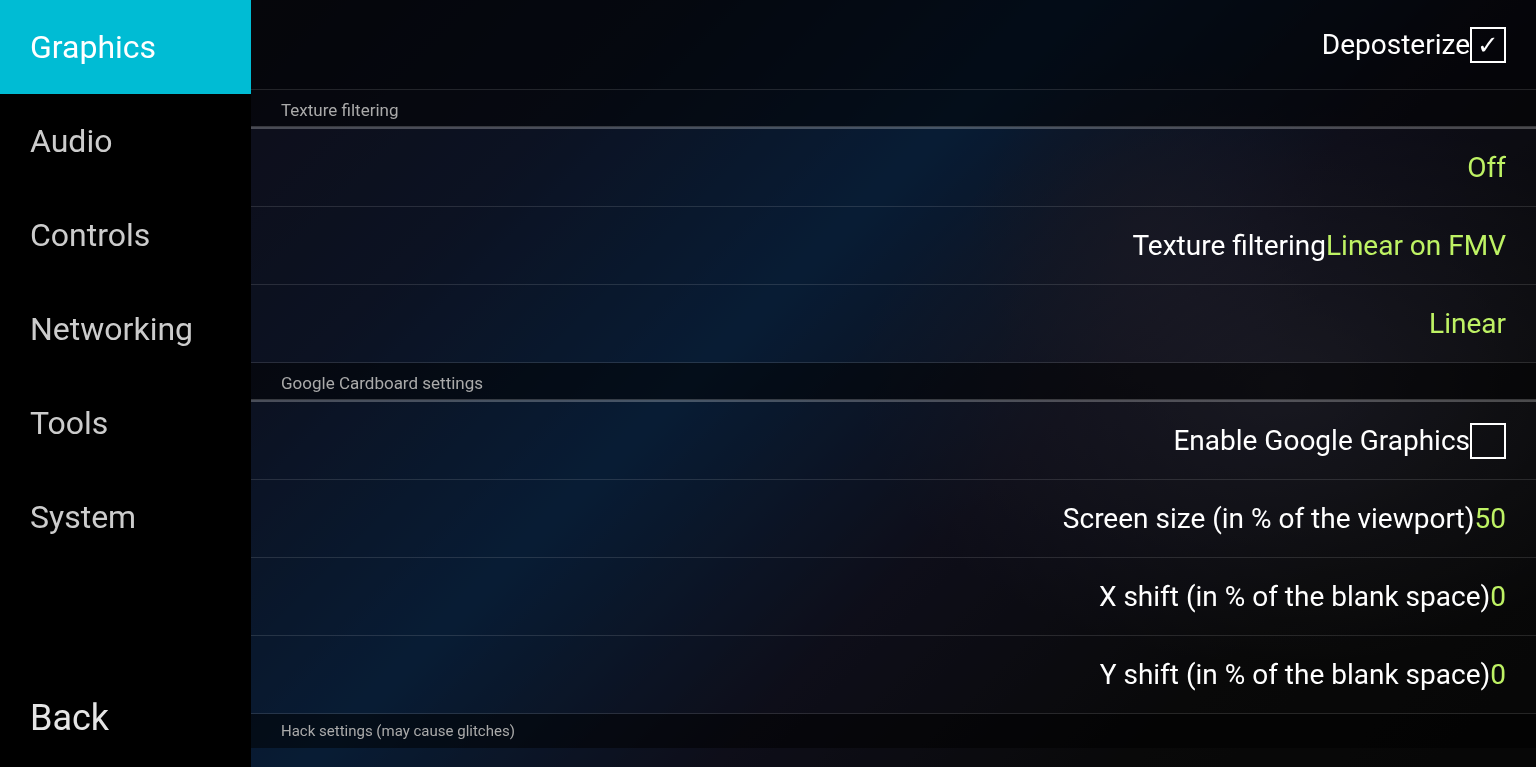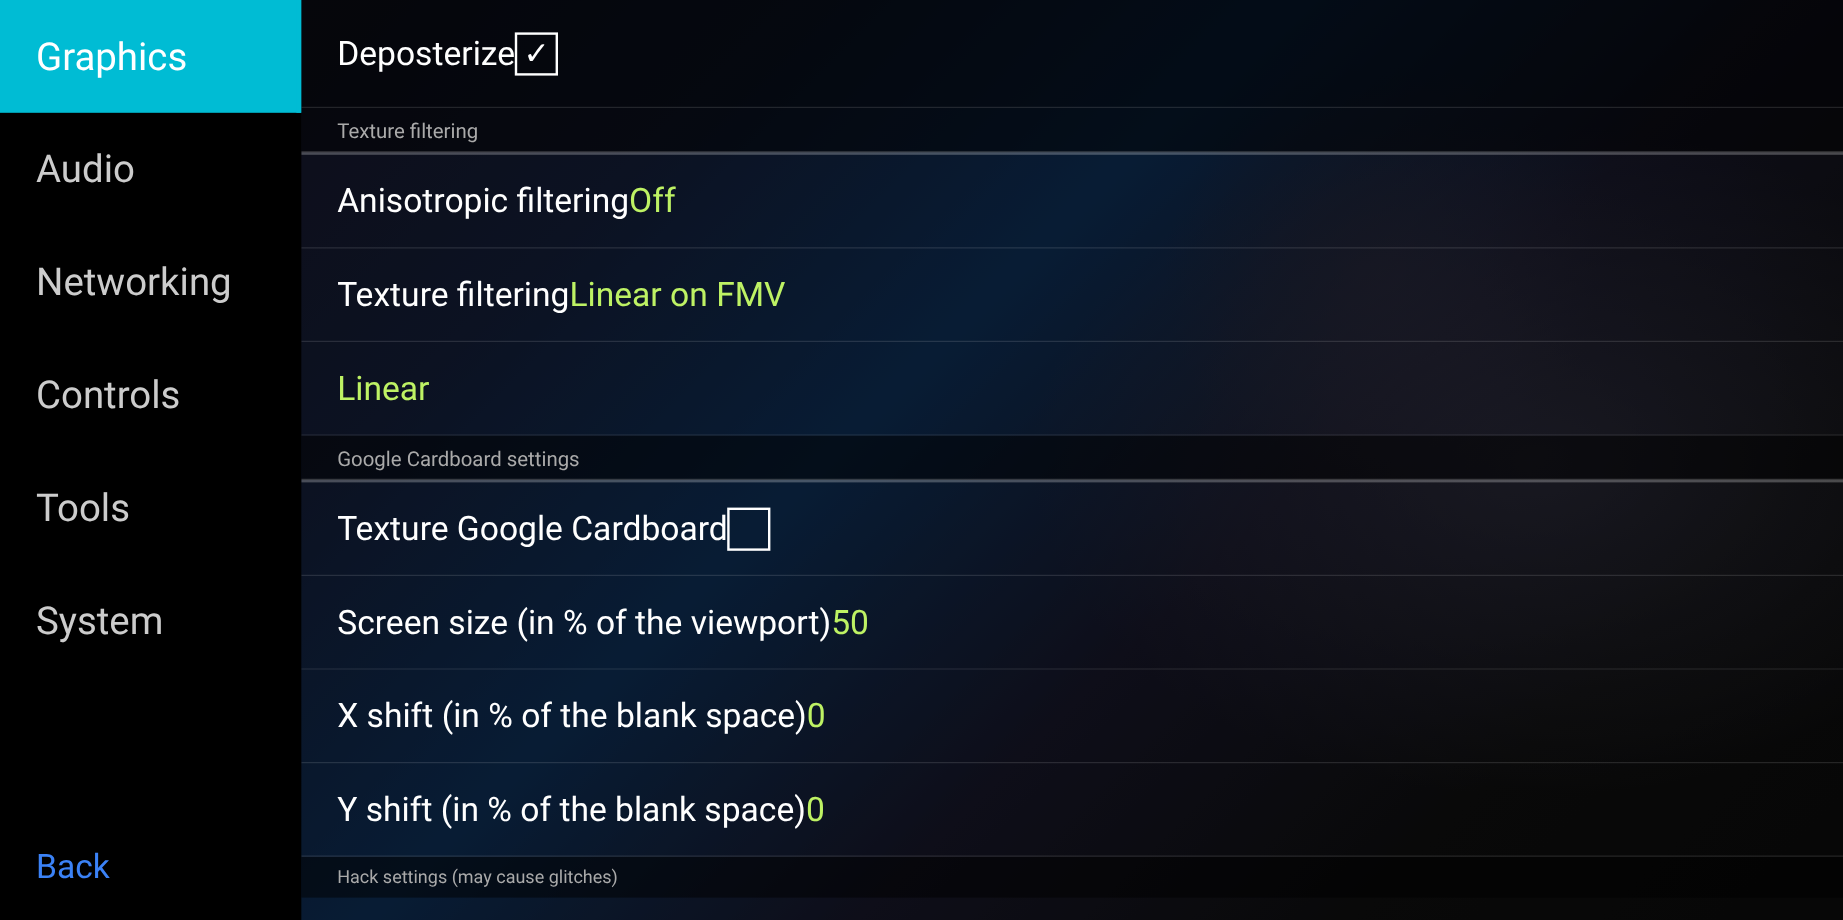--- a/index.html
+++ b/index.html
@@ -37,22 +37,22 @@
       background: #00bcd4;
       color: #fff;
     }
 
     .sidebar-item-back {
       position: absolute;
       bottom: 0;
       left: 0;
       width: 100%;
       padding: 28px 30px;
-      font-size: 28px;
-      color: #3b82f6;
+      font-size: 36px;
+      color: #e5e5e5;
       cursor: pointer;
     }
 
     
     #main {
       flex: 1;
       height: 767px;
       position: relative;
       overflow: hidden;
     }
@@ -88,21 +88,21 @@
     #settings-panel {
       position: absolute;
       top: 0; left: 0; right: 0; bottom: 0;
       z-index: 5;
       background: rgba(0,0,0,0.45);
     }
 
     .settings-row {
       display: flex;
       align-items: center;
-      justify-content: flex-start;
+      justify-content: flex-end;
       padding: 0 30px;
       min-height: 78px;
       border-bottom: 1px solid rgba(255,255,255,0.12);
       cursor: pointer;
       position: relative;
     }
 
     .settings-row-label {
       font-size: 28px;
       color: #fff;
@@ -182,24 +182,24 @@
 <body>
 
 <div id="sidebar">
   <div class="sidebar-item active">
     <span>Graphics</span>
   </div>
   <div class="sidebar-item">
     <span>Audio</span>
   </div>
   <div class="sidebar-item">
+    <span>Controls</span>
+  </div>
+  <div class="sidebar-item">
     <span>Networking</span>
-  </div>
-  <div class="sidebar-item">
-    <span>Controls</span>
   </div>
   <div class="sidebar-item">
     <span>Tools</span>
   </div>
   <div class="sidebar-item">
     <span>System</span>
   </div>
   <div class="sidebar-item-back">
     <span>Back</span>
   </div>
@@ -214,40 +214,39 @@
       <span class="settings-row-label">Deposterize</span>
       <div class="checkbox-checked">✓</div>
     </div>
 
     <div class="section-header">
       <span>Texture filtering</span>
     </div>
     <div class="section-divider"></div>
 
     <div class="settings-row">
-      <span class="settings-row-label">Anisotropic filtering</span>
       <span class="settings-row-value">Off</span>
     </div>
 
     <div class="settings-row">
       <span class="settings-row-label">Texture filtering</span>
       <span class="settings-row-value">Linear on FMV</span>
     </div>
 
     <div class="settings-row">
       <span class="settings-row-value">Linear</span>
     </div>
 
     <div class="section-header">
       <span>Google Cardboard settings</span>
     </div>
     <div class="section-divider"></div>
 
     <div class="settings-row">
-      <span class="settings-row-label">Texture Google Cardboard</span>
+      <span class="settings-row-label">Enable Google Graphics</span>
       <div class="checkbox-unchecked"></div>
     </div>
 
     <div class="settings-row">
       <span class="settings-row-label">Screen size (in % of the viewport)</span>
       <span class="settings-row-value">50</span>
     </div>
 
     <div class="settings-row">
       <span class="settings-row-label">X shift (in % of the blank space)</span>

